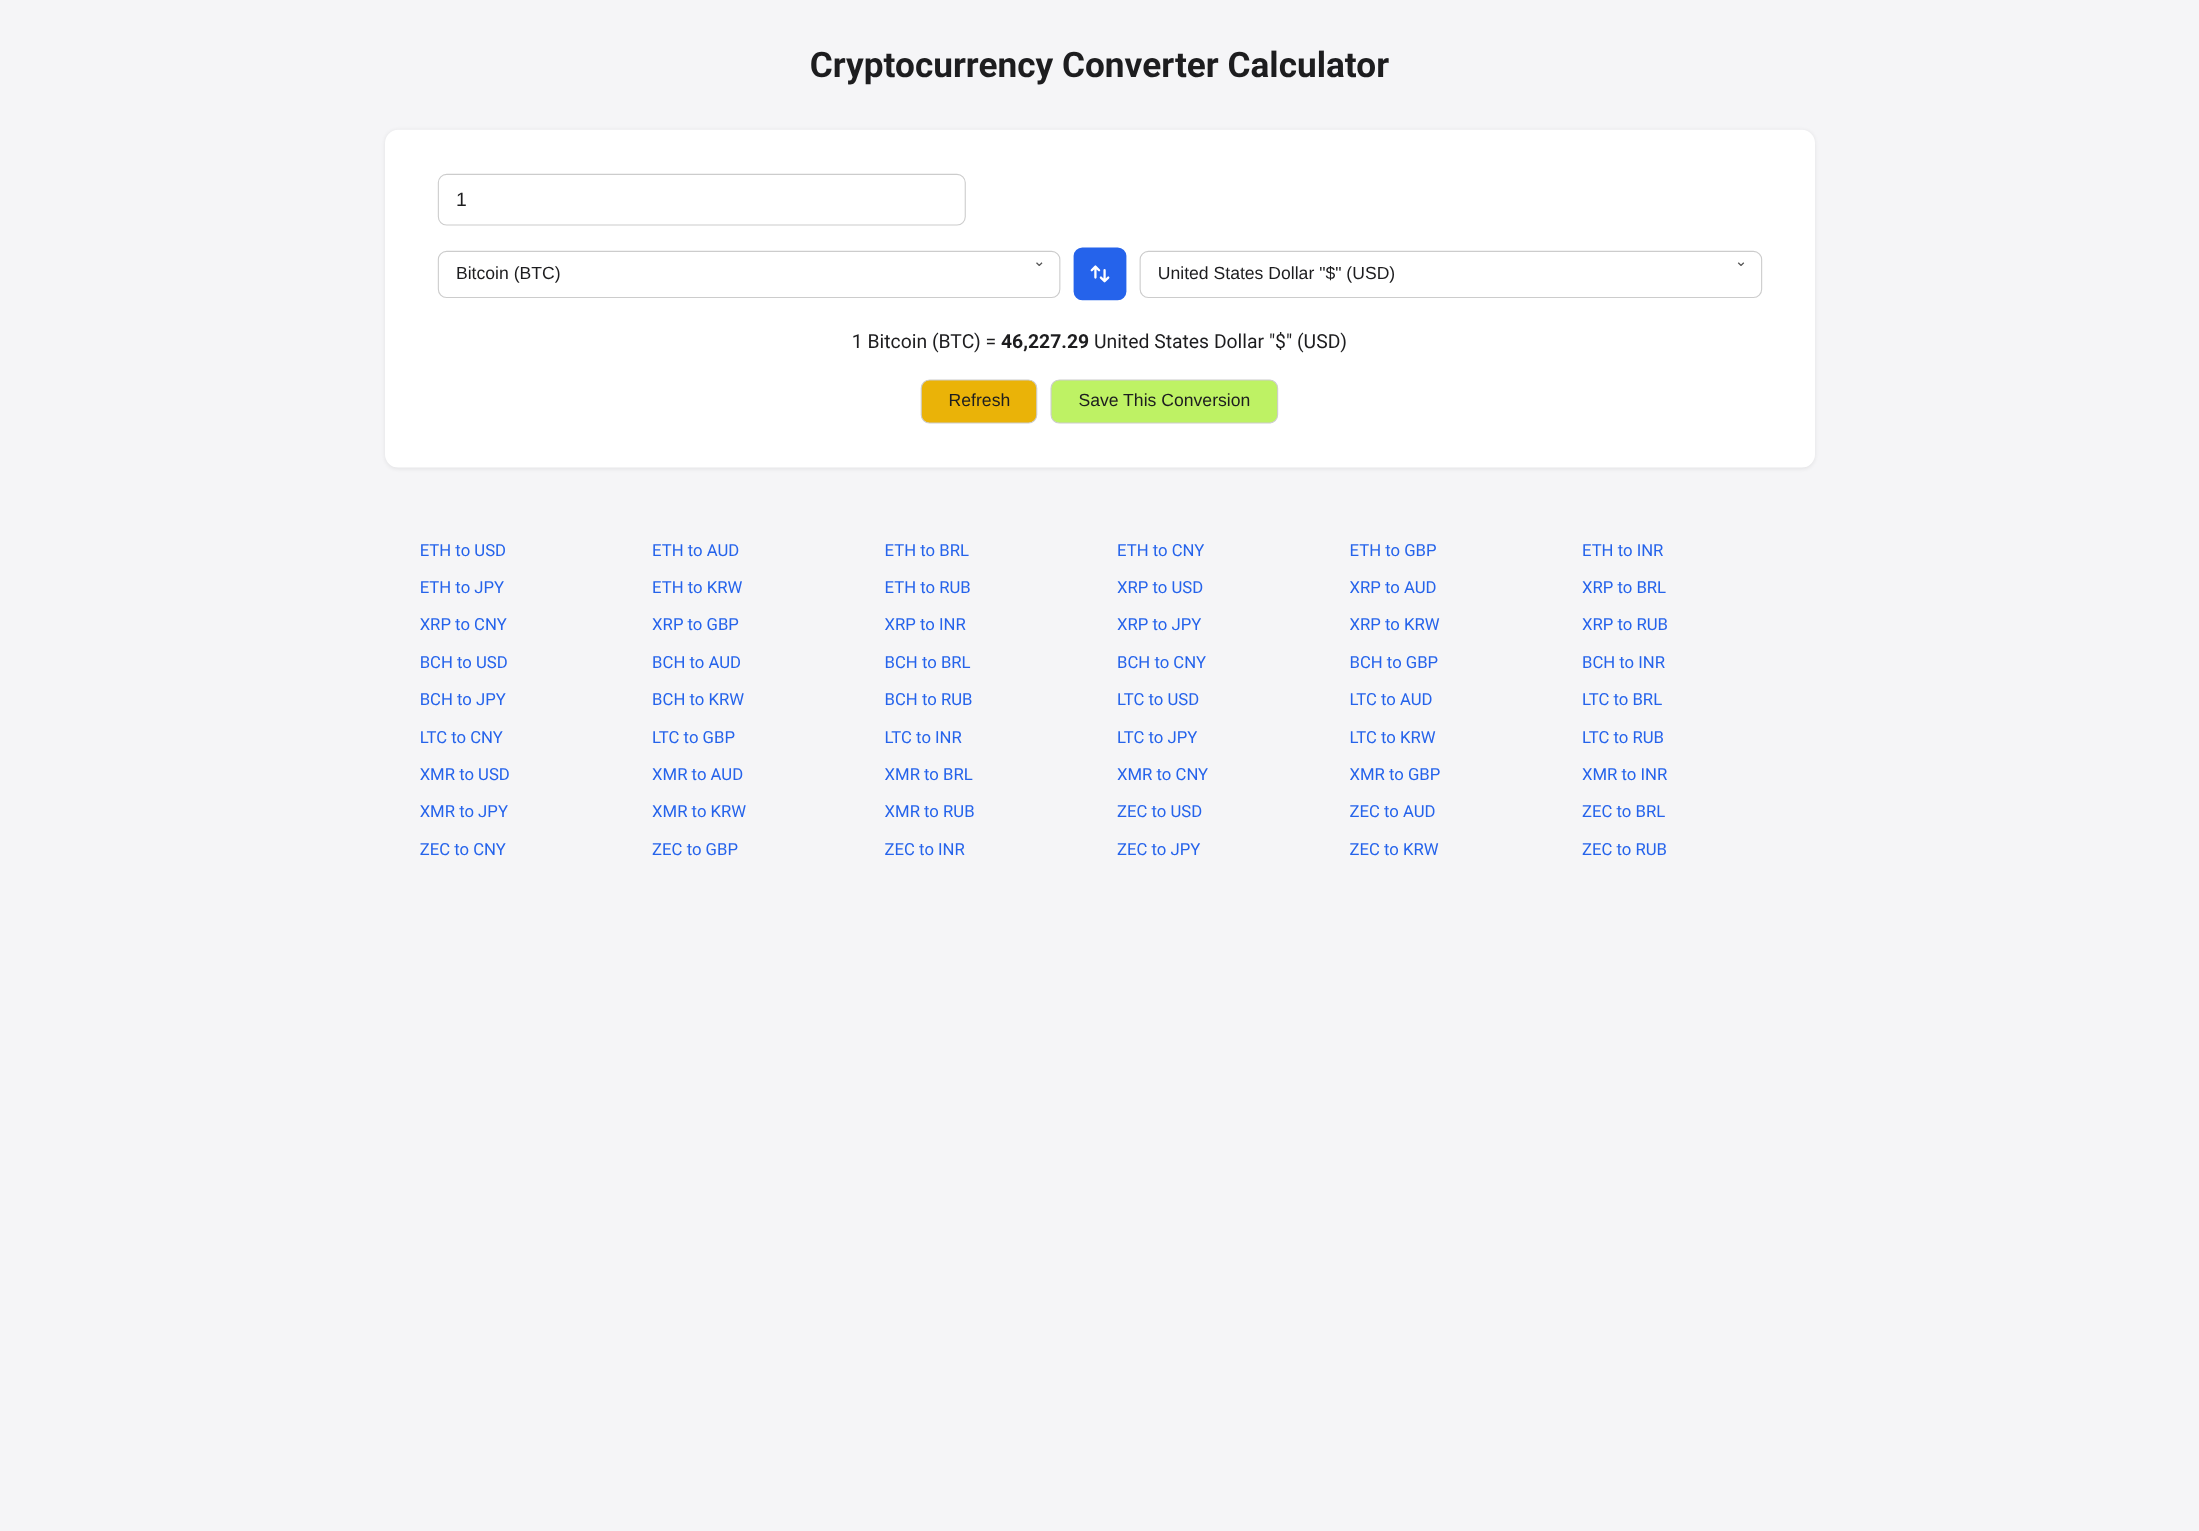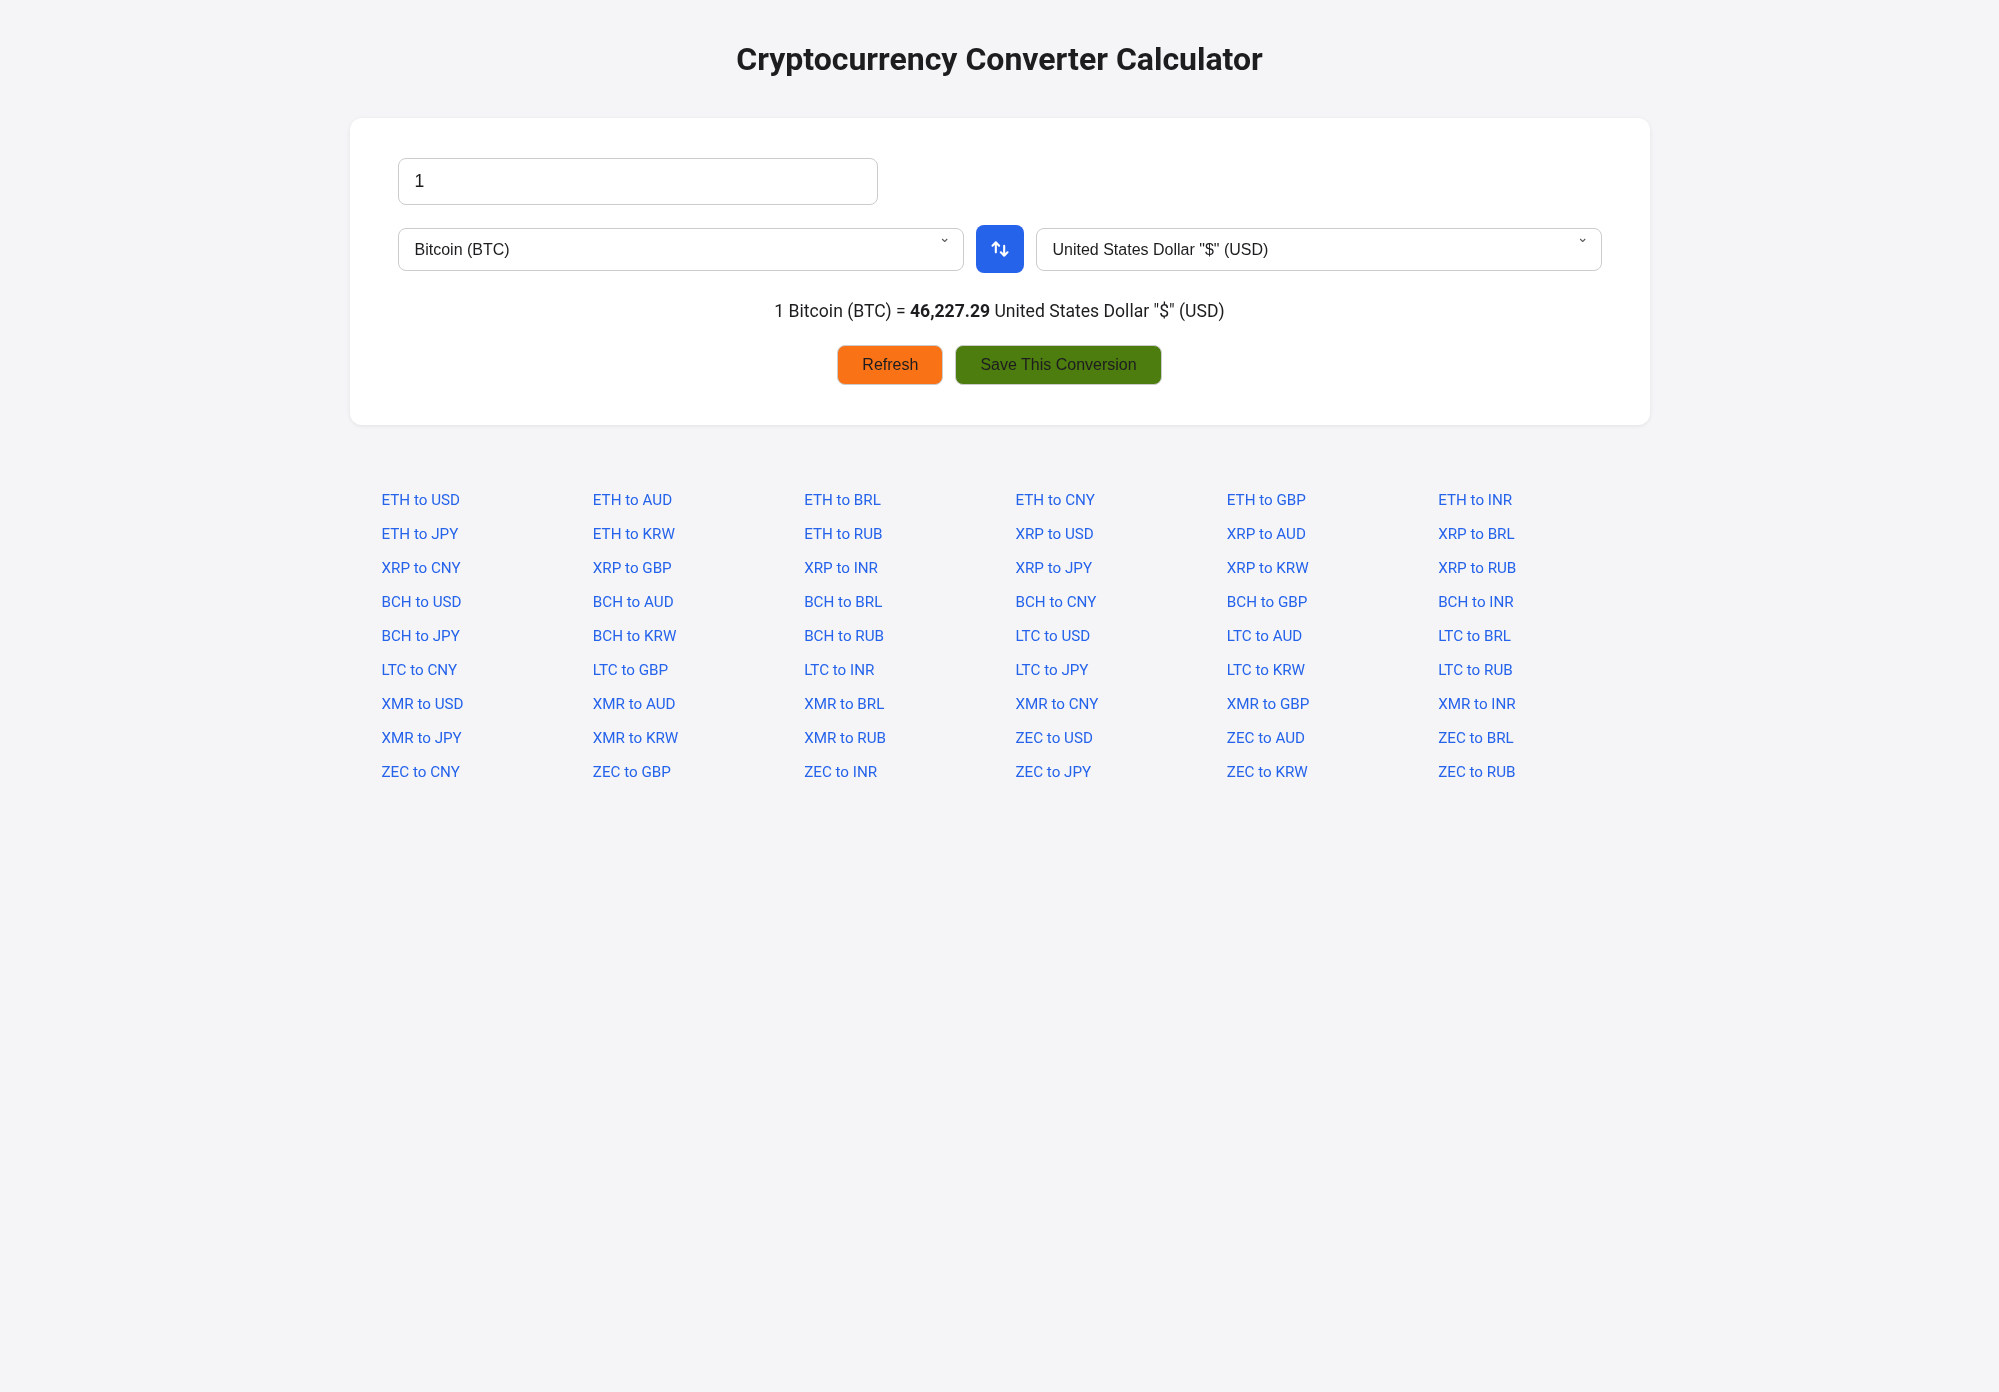--- a/index.html
+++ b/index.html
@@ -116,31 +116,31 @@
       display: flex;
       justify-content: center;
       gap: 12px;
     }
 
     .btn-refresh {
       padding: 10px 24px;
       font-size: 1rem;
       border: 1px solid #ccc;
       border-radius: 8px;
-      background: #f97316;
+      background: #eab308;
       cursor: pointer;
       color: #1d1d1f;
     }
 
     .btn-save {
       padding: 10px 24px;
       font-size: 1rem;
       border: 1px solid #ccc;
       border-radius: 8px;
-      background: #4d7c0f;
+      background: #bef264;
       cursor: pointer;
       color: #1d1d1f;
     }
 
     .popular-section {
       margin-top: 20px;
     }
 
     .popular-title {
       text-align: center;

